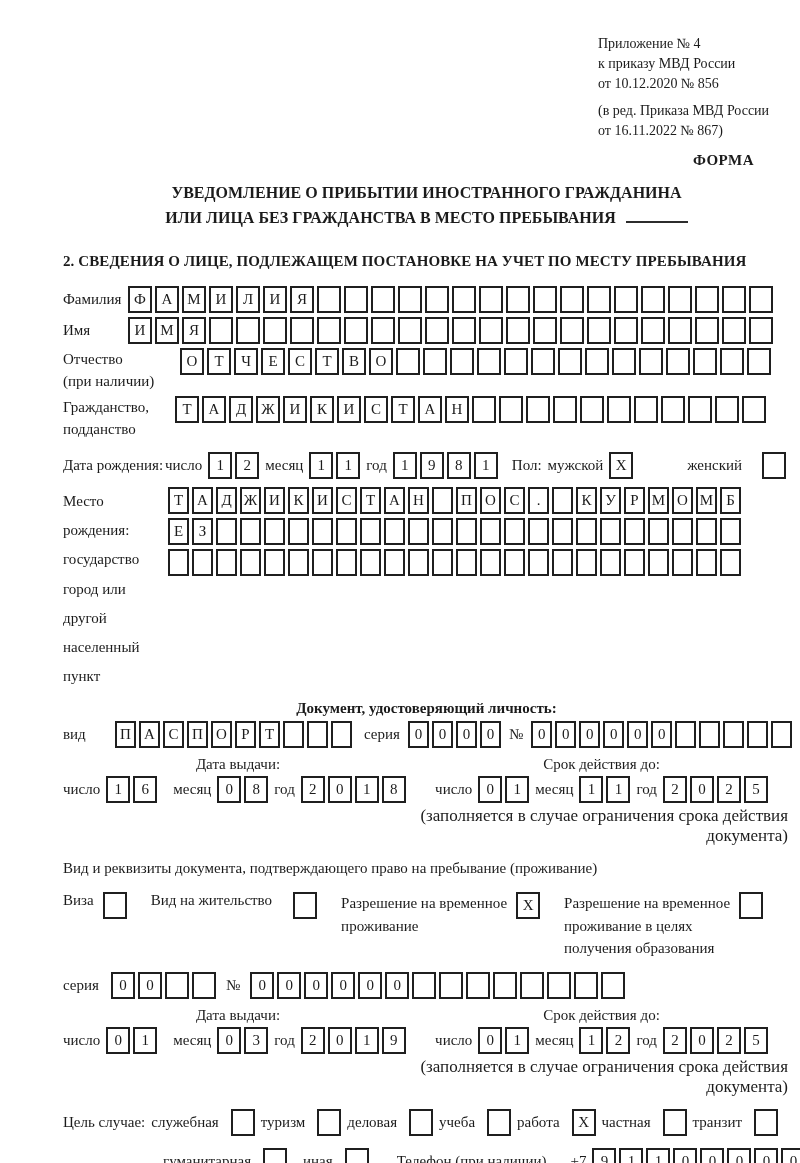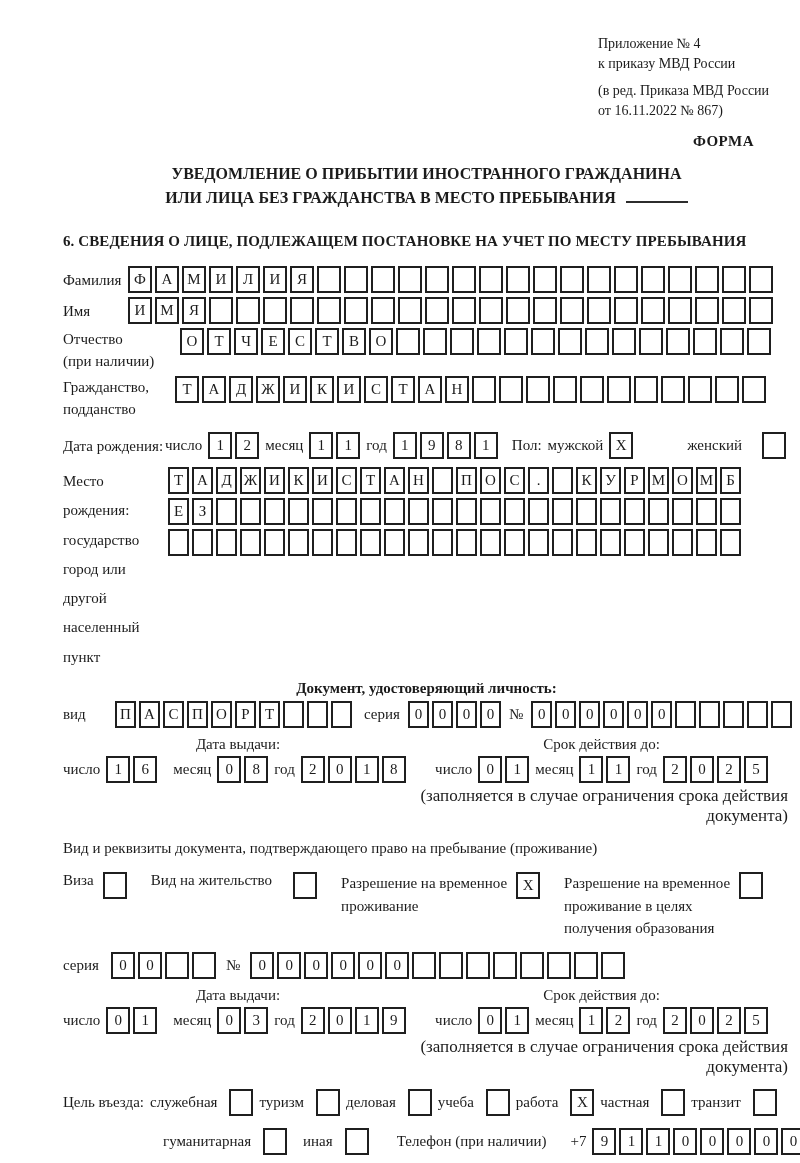--- a/index.html
+++ b/index.html
@@ -52,31 +52,32 @@
   .ml-auto{margin-left:auto;margin-right:4px;}
 </style>
 </head>
 <body>
 
 <div class="sheet">
 
   <div class="appendix">
     <div>Приложение № 4</div>
     <div>к приказу МВД России</div>
+    <div>от 10.12.2020 № 856</div>
     <div class="gap">(в ред. Приказа МВД России</div>
     <div>от 16.11.2022 № 867)</div>
   </div>
   <div class="forma">ФОРМА</div>
 
   <div class="title">
     <div>УВЕДОМЛЕНИЕ О ПРИБЫТИИ ИНОСТРАННОГО ГРАЖДАНИНА</div>
     <div><span>ИЛИ ЛИЦА БЕЗ ГРАЖДАНСТВА В МЕСТО ПРЕБЫВАНИЯ</span><span class="underline"></span></div>
   </div>
 
-  <div class="sec">6. СВЕДЕНИЯ О ЛИЦЕ, ПОДЛЕЖАЩЕМ ПОСТАНОВКЕ НА УЧЕТ ПО МЕСТУ ПРЕБЫВАНИЯ</div>
+  <div class="sec">2. СВЕДЕНИЯ О ЛИЦЕ, ПОДЛЕЖАЩЕМ ПОСТАНОВКЕ НА УЧЕТ ПО МЕСТУ ПРЕБЫВАНИЯ</div>
 
   <div class="row" style="margin-top:16px">
     <span class="lab w65">Фамилия</span>
     <span class="boxes">
         <span class="cell">Ф</span>
         <span class="cell">А</span>
         <span class="cell">М</span>
         <span class="cell">И</span>
         <span class="cell">Л</span>
         <span class="cell">И</span>
@@ -512,21 +513,21 @@
             <span class="cell">0</span>
             <span class="cell">2</span>
             <span class="cell">5</span>
           </span>
       </div>
       <div class="note">(заполняется в случае ограничения срока действия документа)</div>
     </div>
   </div>
 
   <div class="prow">
-    <span class="t">Цель въезда:</span>
+    <span class="t">Цель случае:</span>
     <span class="pitem">
       <span class="t">служебная</span>
       <span class="boxes">
           <span class="cell"></span>
         </span>
     </span>
     <span class="pitem">
       <span class="t">туризм</span>
       <span class="boxes">
           <span class="cell"></span>

